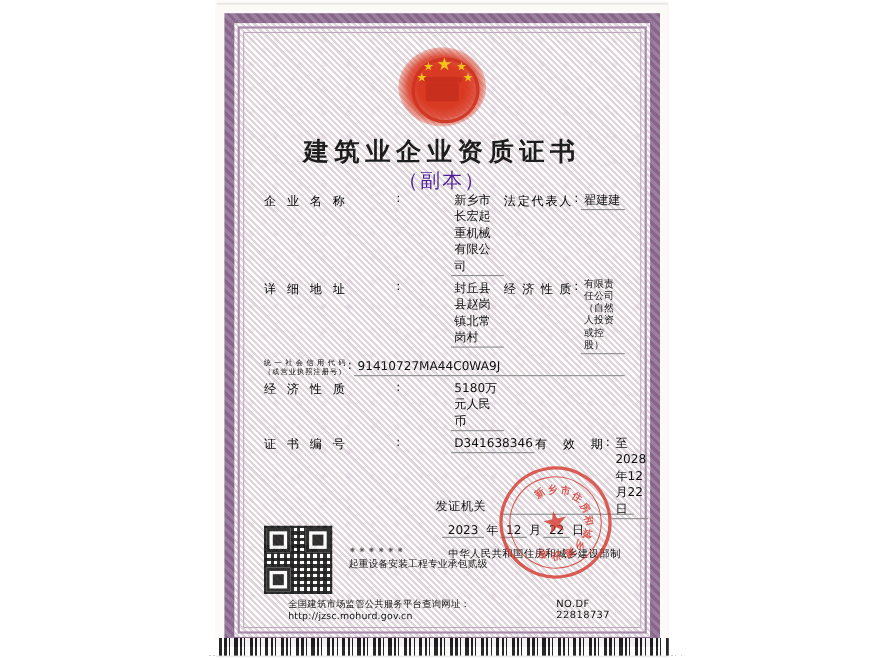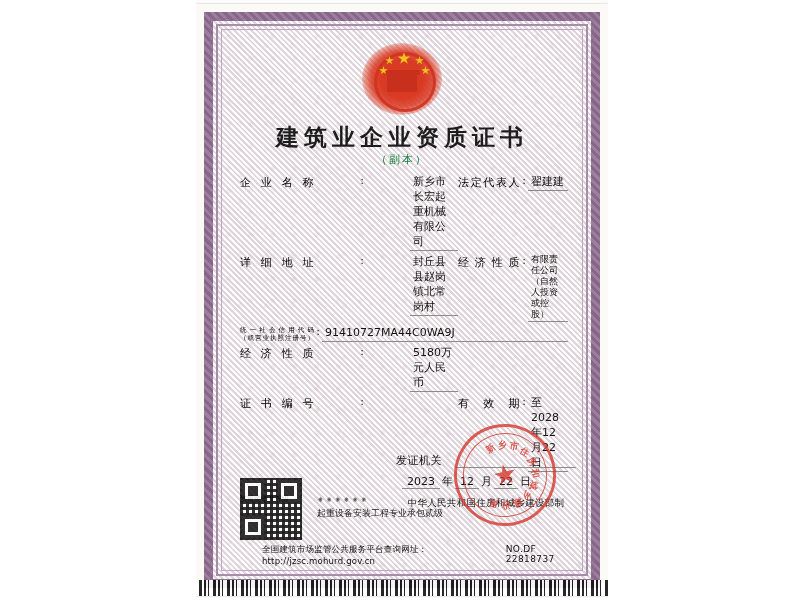--- a/index.html
+++ b/index.html
@@ -172,23 +172,23 @@
     font-size: 23px;
     font-weight: bold;
     letter-spacing: 5px;
     color: #1d1d1d;
   }
   .subtitle {
     position: absolute;
     left: 0; right: 0;
     top: 148px;
     text-align: center;
-    font-size: 11px;
+    font-size: 18px;
     letter-spacing: 2px;
-    color: #15803d;
+    color: #4c1d95;
   }
 
   
   .fields {
     position: absolute;
     left: 44px;
     top: 170px;
     right: 40px;
     font-size: 11px;
     color: #111;
@@ -474,20 +474,21 @@
           <div class="lbl">&nbsp;</div>
           <div class="colon">&nbsp;</div>
           <div class="val nb">&nbsp;</div>
         </div>
       </div>
 
       <div class="row two-col">
         <div class="left">
           <div class="lbl">证书编号</div>
           <div class="colon">:</div>
+          <div class="val">D341638346</div>
         </div>
         <div class="right">
           <div class="lbl">有效期</div>
           <div class="colon">:</div>
           <div class="val">至2028年12月22日</div>
         </div>
       </div>
 
       <div class="row" style="margin-top:23px;justify-content:space-between;">
         <div class="scope-label">资质类别及等级</div>

